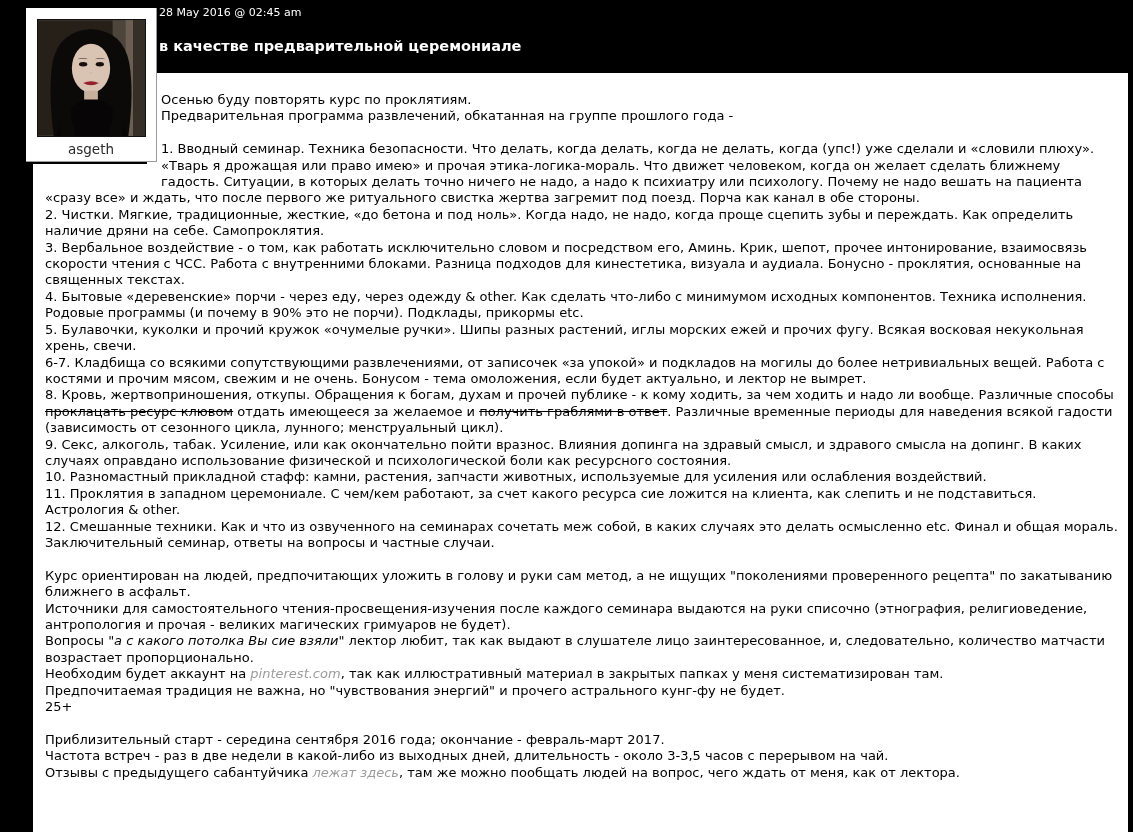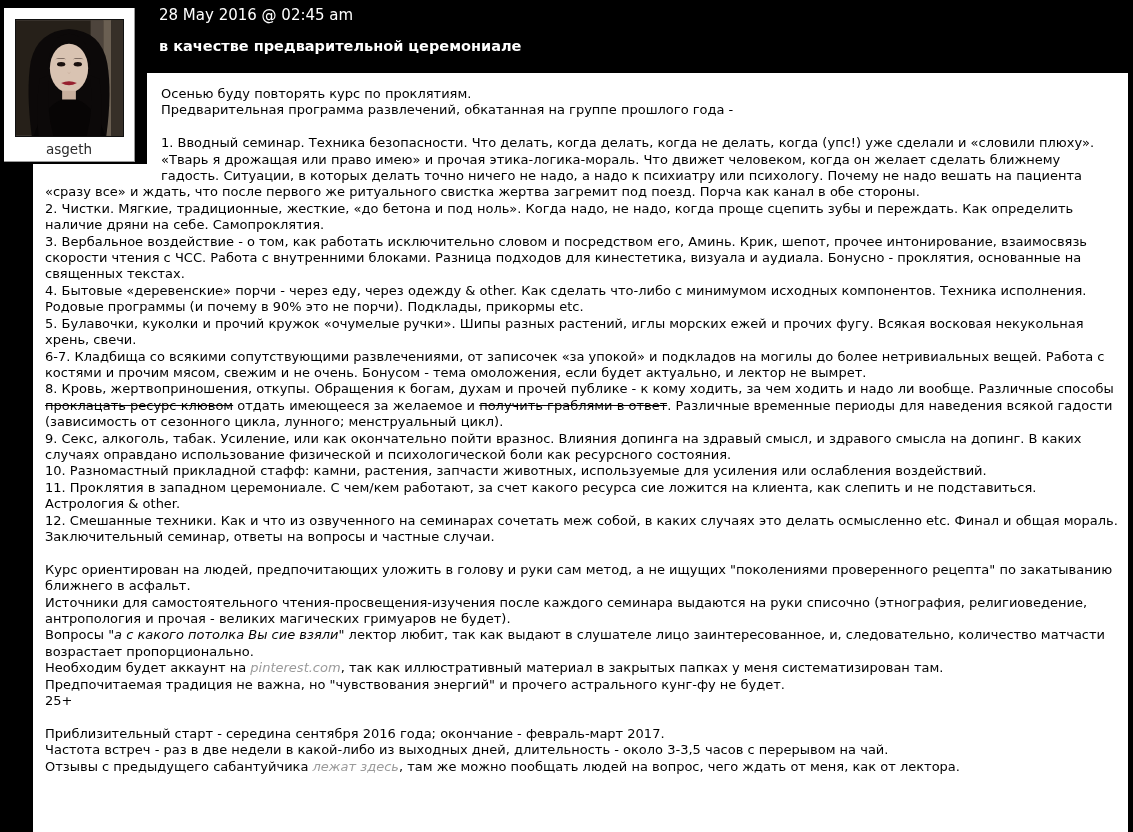--- a/index.html
+++ b/index.html
@@ -14,56 +14,56 @@
   body{
     width:1133px;height:832px;
     background:var(--bg);
     position:relative;
     overflow:hidden;
     font-family:"DejaVu Sans","Liberation Sans",sans-serif;
   }
   
   .entry-date{
     position:absolute;left:159px;top:6px;
-    color:var(--header-text);font-size:15px;
+    color:var(--header-text);font-size:11px;
   }
   .entry-title{
     position:absolute;left:159px;top:38px;
     color:var(--header-text);font-size:14.5px;font-weight:bold;
   }
   
   .entry-box{
     position:absolute;left:33px;top:73px;
     width:1095px;height:759px;
     background:var(--paper);
   }
   .corner-patch{
     position:absolute;left:0;top:0;
     width:114px;height:91px;
     background:var(--bg);
     z-index:1;
   }
   .entry-body{
     position:relative;z-index:2;
-    padding:13px 9px 10px 12px;
+    padding:19px 9px 10px 12px;
     color:var(--text);
     font-size:13px;line-height:16.4px;
   }
   .notch-float{
     float:left;
     width:115px;height:110px;
     margin:-13px 13px 0 -12px;
   }
   .seg.bold{font-weight:normal;}
   .seg.strike{text-decoration:line-through;}
   .seg.italic{font-style:italic;}
   a.seg.link{color:var(--link);text-decoration:none;cursor:pointer;font-style:italic;}
   
   .userpic-card{
-    position:absolute;left:4px;top:8px;
+    position:absolute;left:26px;top:8px;
     width:131px;height:154px;
     background:var(--paper);
     z-index:5;
     border-right:1px solid #9a9a9a;
     border-bottom:1px solid #9a9a9a;
   }
   .userpic-card .pic{
     display:block;
     margin:11px auto 0 auto;
     width:109px;height:118px;

